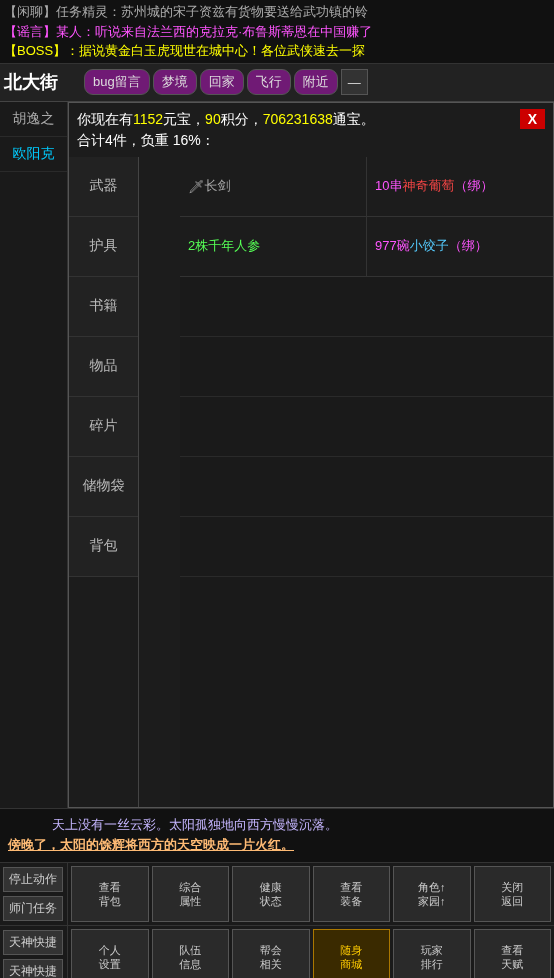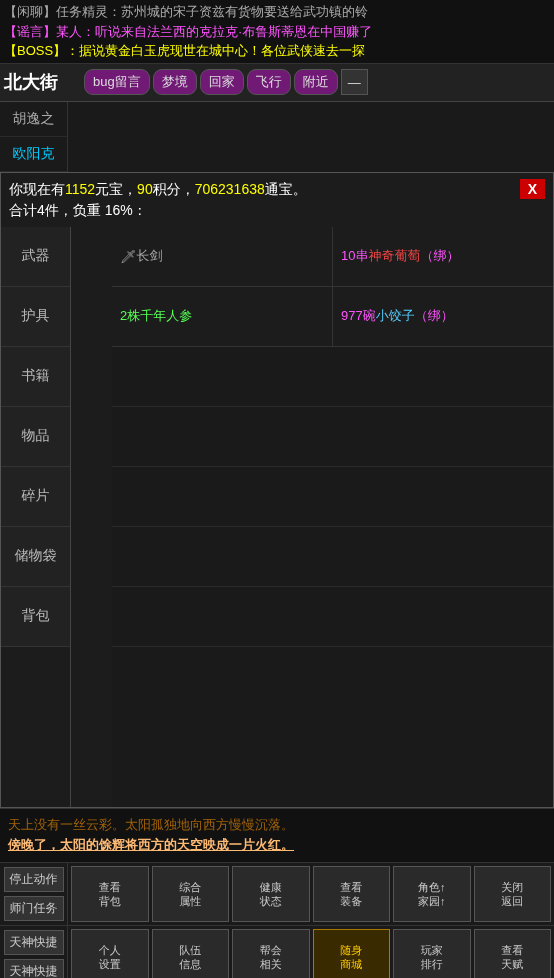--- a/index.html
+++ b/index.html
@@ -63,21 +63,20 @@
       color: #ddd;
       padding: 3px 6px;
       font-size: 13px;
       cursor: pointer;
     }
 
     
     .main-area {
       display: flex;
       height: calc(978px - 80px - 38px - 40px - 36px - 42px - 36px);
-      flex-direction: column;
     }
 
     
     .sidebar {
       width: 68px;
       background: #1a1a1a;
       border-right: 1px solid #333;
       display: flex;
       flex-direction: column;
     }
@@ -191,34 +190,34 @@
     }
 
     
     .scene-desc {
       background: #111;
       padding: 6px 8px;
       font-size: 13px;
       line-height: 1.6;
       border-top: 1px solid #333;
     }
-    .scene-normal { color: #a16207; }
+    .scene-normal { color: #c4b5fd; margin-left: 44px; }
     .scene-sunset { color: #fdba74; font-weight: bold; text-decoration: underline; }
 
     
     .action-area {
       display: flex;
       background: #1a1a1a;
       border-top: 1px solid #333;
     }
     .stop-btn-col {
       width: 68px;
       display: flex;
       flex-direction: column;
-      align-items: center;
+      align-items: flex-end;
       justify-content: center;
       border-right: 1px solid #333;
       padding: 4px;
       gap: 4px;
     }
     .stop-btn {
       background: #333;
       border: 1px solid #555;
       color: #ccc;
       font-size: 12px;

